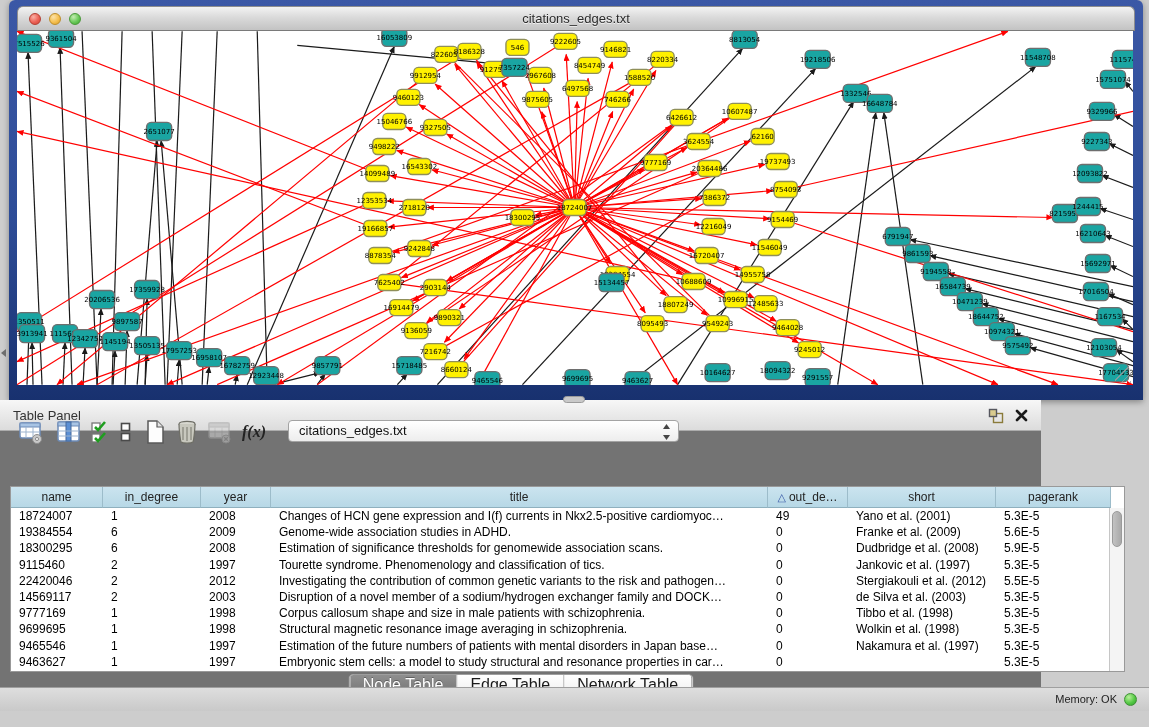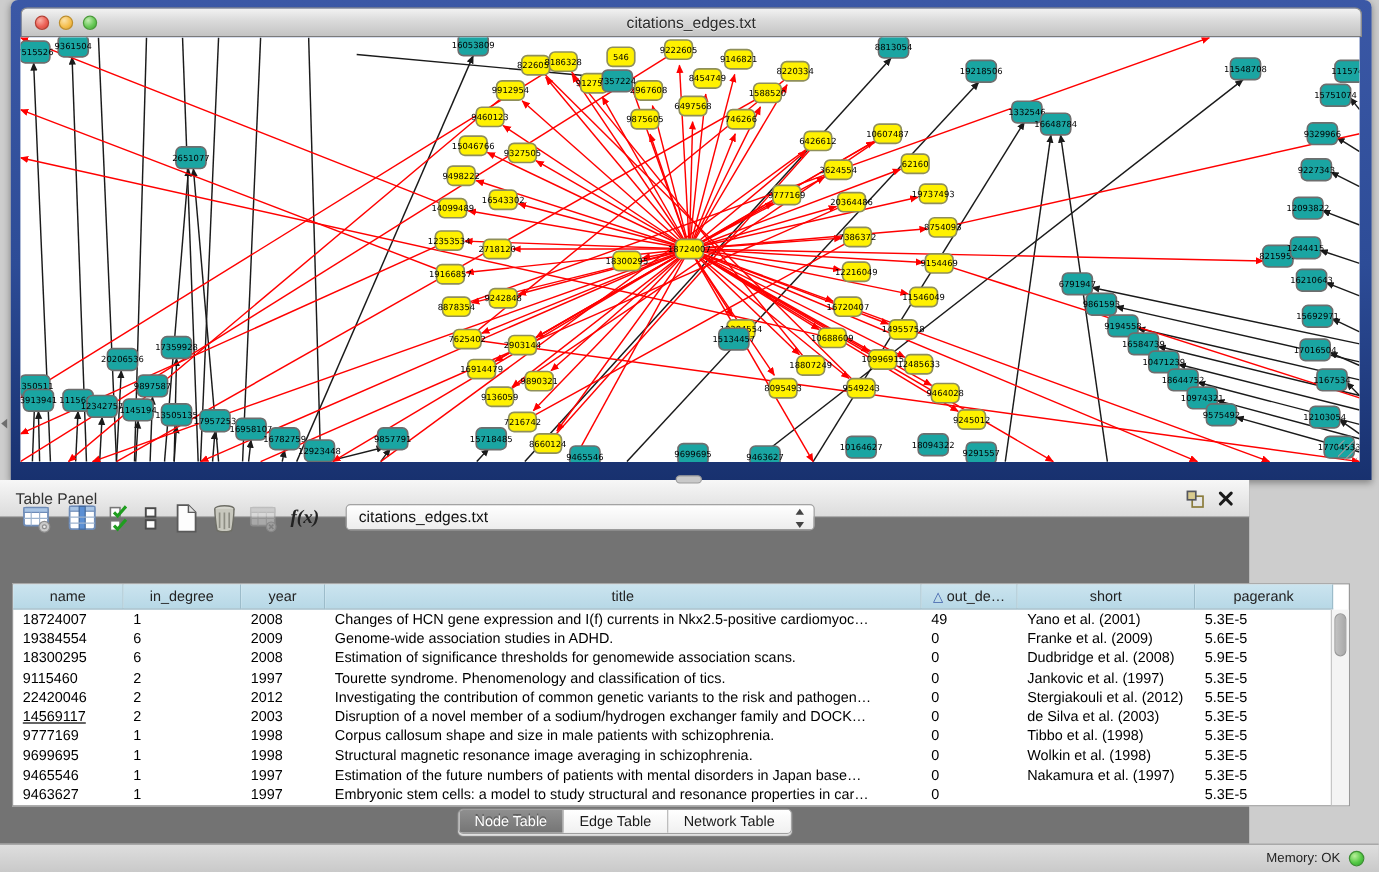--- a/index.html
+++ b/index.html
@@ -57,27 +57,27 @@
   .td { font-size:12px; color:#000; line-height:16px; padding-left:8px; overflow:hidden;
     white-space:nowrap; flex:0 0 auto; }
   .vscroll { position:absolute; right:0; top:21px; width:15px; bottom:0; background:#F4F4F4; border-left:1px solid #C6C6C6; }
   .vthumb { position:absolute; left:2px; top:3px; width:10px; height:36px; border-radius:6px;
     background:linear-gradient(90deg,#C2C2C2,#A9A9A9); border:1px solid #9A9A9A; }
 
   
   .tabbar { position:absolute; left:50%; top:274px; transform:translateX(-50%); display:inline-flex;
     height:21px; border:1px solid #9E9E9E; border-radius:4px; overflow:hidden; background:#FDFDFD;
     box-shadow:0 1px 1px rgba(255,255,255,.8); }
-  .tab { padding:0 13px; font-size:12px; line-height:19px; color:#1A1A1A;
+  .tab { padding:0 13px; font-size:16px; line-height:19px; color:#1A1A1A;
     background:linear-gradient(180deg,#FFFFFF,#F0F0F0); border-left:1px solid #B8B8B8; }
   .tab:first-child { border-left:none; }
   .tab.active { background:linear-gradient(180deg,#8F8F8F,#757575); color:#FFF; text-shadow:0 -1px 0 rgba(0,0,0,.3); }
 
   
-  .statusbar { position:absolute; left:0; top:703px; width:1149px; height:24px;
+  .statusbar { position:absolute; left:0; top:687px; width:1149px; height:24px;
     background:linear-gradient(180deg,#DEDEDE,#C9C9C9); border-top:1px solid #9F9F9F; }
   .mem-label { position:absolute; right:32px; top:5px; font-size:11px; color:#222; }
   .mem-dot { position:absolute; right:12px; top:5px; width:13px; height:13px; border-radius:50%;
     background:radial-gradient(circle at 35% 30%,#B9F09B,#55C945 55%,#2E9E2E); border:1px solid #3E8F34; }
 </style>
 </head>
 <body>
 
 <div class="net-window">
   <div class="titlebar">
@@ -575,21 +575,21 @@
         <div class="tr">
           <div class="td" style="width: 92px;">22420046</div>
           <div class="td" style="width: 98px;">2</div>
           <div class="td" style="width: 70px;">2012</div>
           <div class="td" style="width: 497px;">Investigating the contribution of common genetic variants to the risk and pathogen…</div>
           <div class="td" style="width: 80px;">0</div>
           <div class="td" style="width: 148px;">Stergiakouli et al. (2012)</div>
           <div class="td" style="width: 115px;">5.5E-5</div>
         </div>
         <div class="tr">
-          <div class="td" style="width: 92px; text-decoration: underline;">14569117</div>
+          <div class="td" style="width: 92px;">14569117</div>
           <div class="td" style="width: 98px;">2</div>
           <div class="td" style="width: 70px;">2003</div>
           <div class="td" style="width: 497px;">Disruption of a novel member of a sodium/hydrogen exchanger family and DOCK…</div>
           <div class="td" style="width: 80px;">0</div>
           <div class="td" style="width: 148px;">de Silva et al. (2003)</div>
           <div class="td" style="width: 115px;">5.3E-5</div>
         </div>
         <div class="tr">
           <div class="td" style="width: 92px;">9777169</div>
           <div class="td" style="width: 98px;">1</div>

